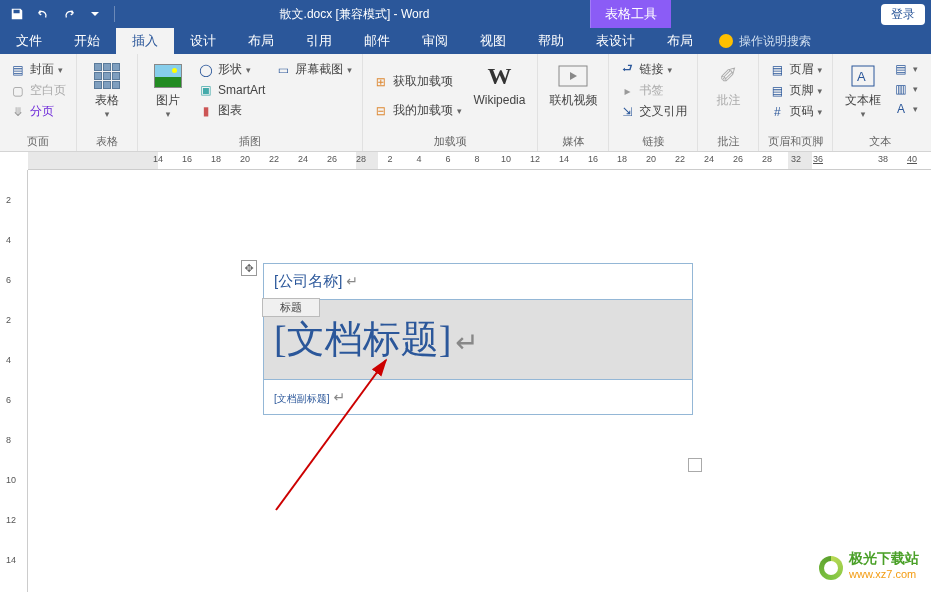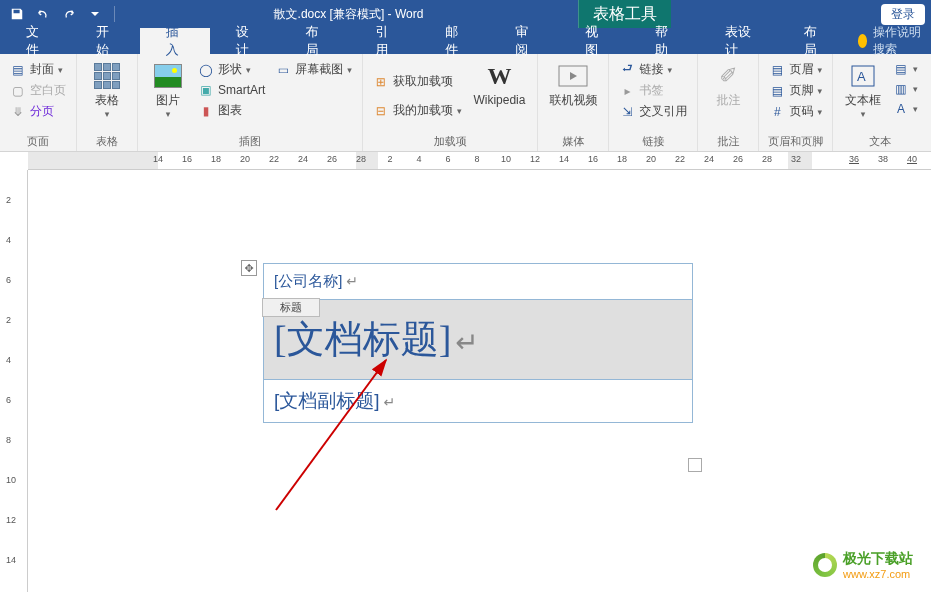--- a/index.html
+++ b/index.html
@@ -4,25 +4,25 @@
 <style>
 *{margin:0;padding:0;box-sizing:border-box;font-family:"Microsoft YaHei","Segoe UI",sans-serif;user-select:none}
 body{width:931px;height:592px;background:#fff;overflow:hidden;position:relative}
 
 
 .titlebar{height:28px;background:#2b579a;color:#fff;display:flex;align-items:center;font-size:12px}
 .qat{display:flex;align-items:center;padding-left:6px;gap:4px}
 .qat .q{width:22px;height:22px;display:flex;align-items:center;justify-content:center;color:#fff}
 .qat .sep{width:1px;height:16px;background:rgba(255,255,255,.3);margin:0 4px}
 .title-center{flex:1;text-align:center}
-.tool-tab{background:#0f766e;color:#fff;padding:0 14px;height:28px;display:flex;align-items:center;border-left:1px solid rgba(255,255,255,.2);font-size:16px}
+.tool-tab{background:#8b5cf6;color:#fff;padding:0 14px;height:28px;display:flex;align-items:center;border-left:1px solid rgba(255,255,255,.2);font-size:13px}
 .login{background:#fff;color:#2b579a;padding:2px 10px;font-size:12px;border-radius:4px;margin-left:auto;margin-right:6px}
 
 .tabbar{height:26px;background:#2b579a;display:flex;align-items:stretch;color:#fff;font-size:13px}
-.tabbar .tab{padding:0 26px;display:flex;align-items:center;cursor:pointer}
+.tabbar .tab{padding:0 16px;display:flex;align-items:center;cursor:pointer}
 .tabbar .tab.active{background:#f3f3f3;color:#2b579a}
 .tell-me{display:flex;align-items:center;gap:6px;padding:0 10px;color:#d0dff0;font-size:12px}
 .bulb{width:14px;height:14px;border-radius:50%;background:#ffc000;display:inline-block}
 
 
 .ribbon{height:98px;background:#f3f3f3;border-bottom:1px solid #d4d4d4;display:flex;font-size:12px;color:#444}
 .group{border-right:1px solid #e1e1e1;padding:4px 8px 2px;display:flex;flex-direction:column}
 .group-body{flex:1;display:flex;gap:6px}
 .group-label{text-align:center;font-size:11px;color:#666;padding-top:2px}
 .big-btn{display:flex;flex-direction:column;align-items:center;justify-content:flex-start;width:44px;padding-top:2px;gap:2px;cursor:pointer}
@@ -47,29 +47,29 @@
 .ruler-v{width:28px;background:#fff;border-right:1px solid #ccc;position:relative;font-size:9px;color:#555}
 .ruler-v .num{position:absolute;left:6px;transform:translateY(-50%)}
 
 .page-area{flex:1;position:relative;overflow:hidden;background:#fff}
 
 .tbl{position:absolute;left:235px;top:93px;width:430px;border-collapse:collapse;font-family:"SimSun",serif}
 .tbl td{border:1px solid #94b7d6;padding:8px 10px;position:relative}
 .company{color:#2b579a;font-size:15px}
 .title-cell{background:#dfdfdf;padding:14px 10px!important}
 .doc-title{color:#2b579a;font-size:38px;font-family:"SimSun",serif}
-.subtitle{color:#2b579a;font-size:19px}
+.subtitle{color:#2b579a;font-size:10px}
 .ret{color:#888;font-size:14px;margin-left:4px}
 .cell-tag{position:absolute;top:-2px;left:-2px;background:#f0f0f0;border:1px solid #bbb;font-size:11px;padding:1px 17px;color:#444}
 .handle{position:absolute;width:16px;height:16px;border:1px solid #999;background:#fff;display:flex;align-items:center;justify-content:center;color:#666;font-size:11px}
 
 
 .arrow-svg{position:absolute;left:240px;top:180px;pointer-events:none}
 
-.watermark{position:absolute;right:18px;bottom:12px;display:flex;align-items:center;gap:6px;font-size:14px}
+.watermark{position:absolute;right:12px;bottom:12px;display:flex;align-items:flex-end;gap:6px;font-size:14px}
 .watermark .logo{width:24px;height:24px;border-radius:50%;background:conic-gradient(#bada55,#7fc442,#5aa02c);position:relative}
 .watermark .logo::after{content:"";position:absolute;inset:5px;border-radius:50%;background:#fff}
 .watermark .t1{color:#4aa028;font-weight:bold}
 .watermark .t2{color:#f39c12;font-size:11px}
 
 .sq{position:absolute;width:14px;height:14px;border:1px solid #aaa}
 svg{display:block}
 </style>
 </head>
 <body>
@@ -342,21 +342,21 @@
     <div class="num" style="left: 536px;">14</div>
     <div class="num" style="left: 565px;">16</div>
     <div class="num" style="left: 594px;">18</div>
     <div class="num" style="left: 623px;">20</div>
     <div class="num" style="left: 652px;">22</div>
     <div class="num" style="left: 681px;">24</div>
     <div class="num" style="left: 710px;">26</div>
     <div class="num" style="left: 739px;">28</div>
     <div class="num" style="left: 768px;">32</div>
     <div class="num" style="left: 797px; margin-top: 28px;">34</div>
-    <div class="num" style="left: 826px; text-decoration: underline;">36</div>
+    <div class="num" style="left: 790px; text-decoration: underline;">36</div>
     <div class="num" style="left: 855px;">38</div>
     <div class="num" style="left: 884px; text-decoration: underline;">40</div>
   </div>
 
 <div class="workspace">
   <div class="ruler-v" id="rv">
       <div class="num" style="top: 30px;">2</div>
       <div class="num" style="top: 70px;">4</div>
       <div class="num" style="top: 110px;">6</div>
       <div class="num" style="top: 150px;">2</div>

